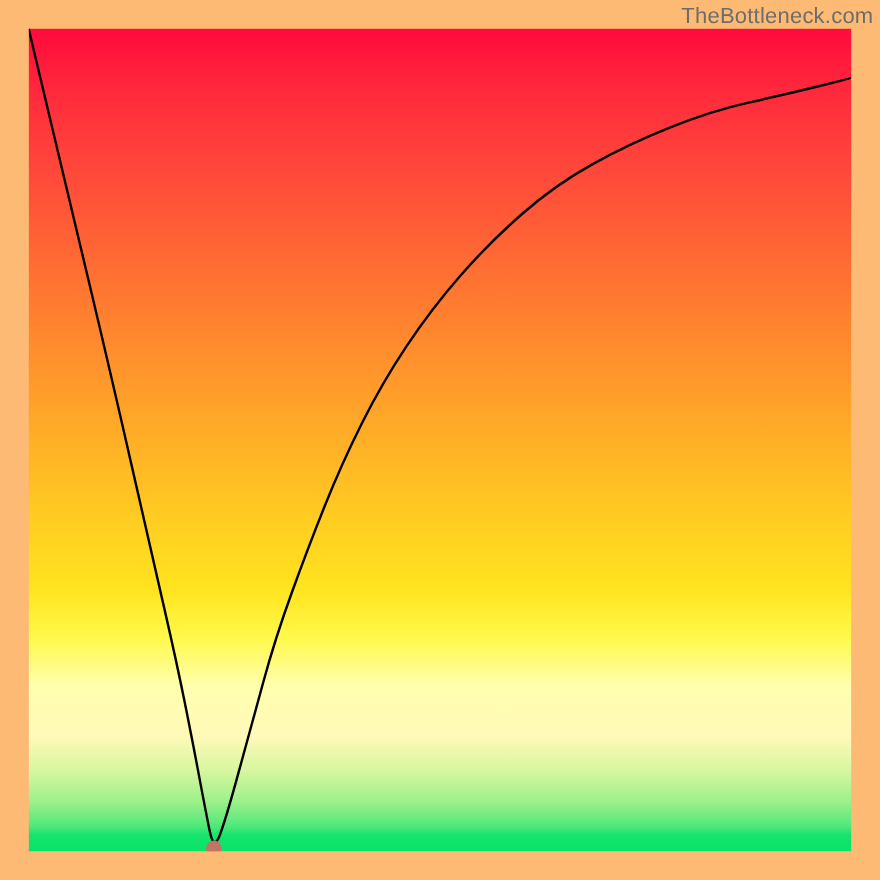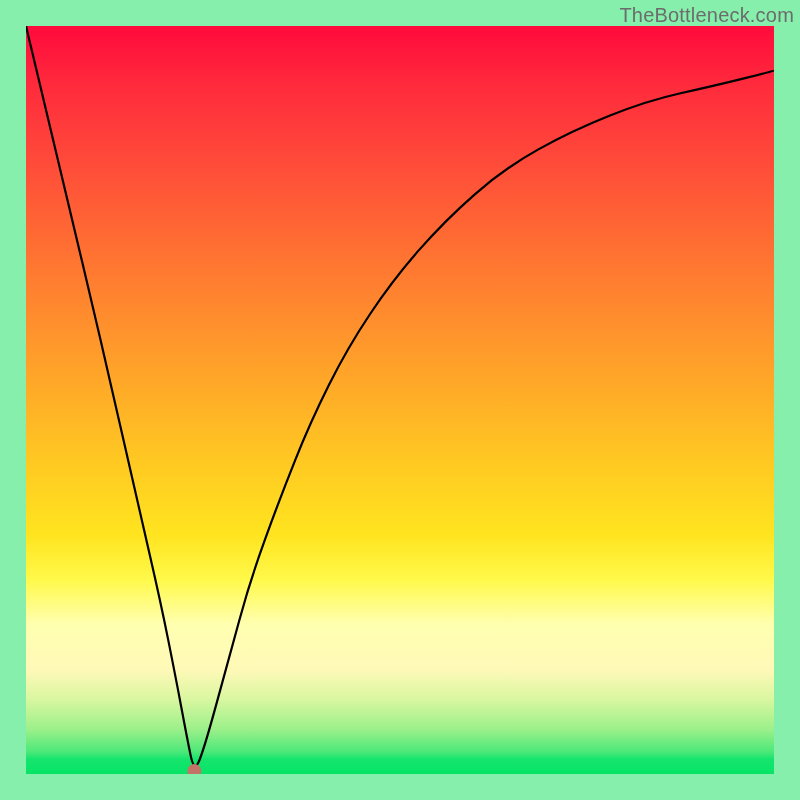--- a/index.html
+++ b/index.html
@@ -8,21 +8,21 @@
     width: 800px;
     height: 800px;
     background: #000;
     font-family: Arial, Helvetica, sans-serif;
     overflow: hidden;
   }
   .frame {
     position: relative;
     width: 800px;
     height: 800px;
-    background: #86efac;
+    background: #fdba74;
   }
   .plot-area {
     position: absolute;
     left: 26px;
     top: 26px;
     width: 748px;
     height: 748px;
     overflow: hidden;
   }
   .gradient-bg {

